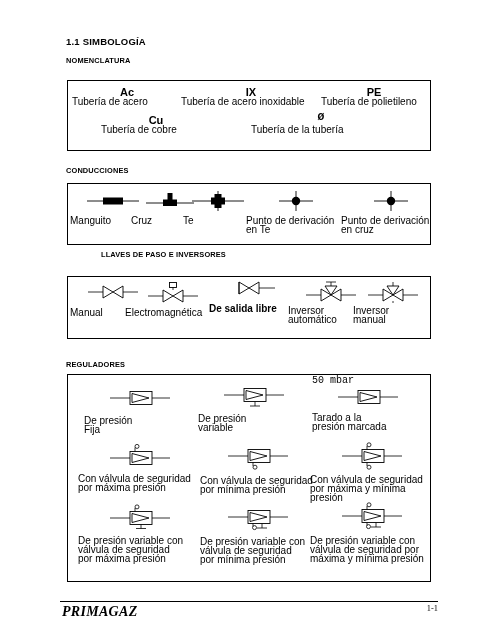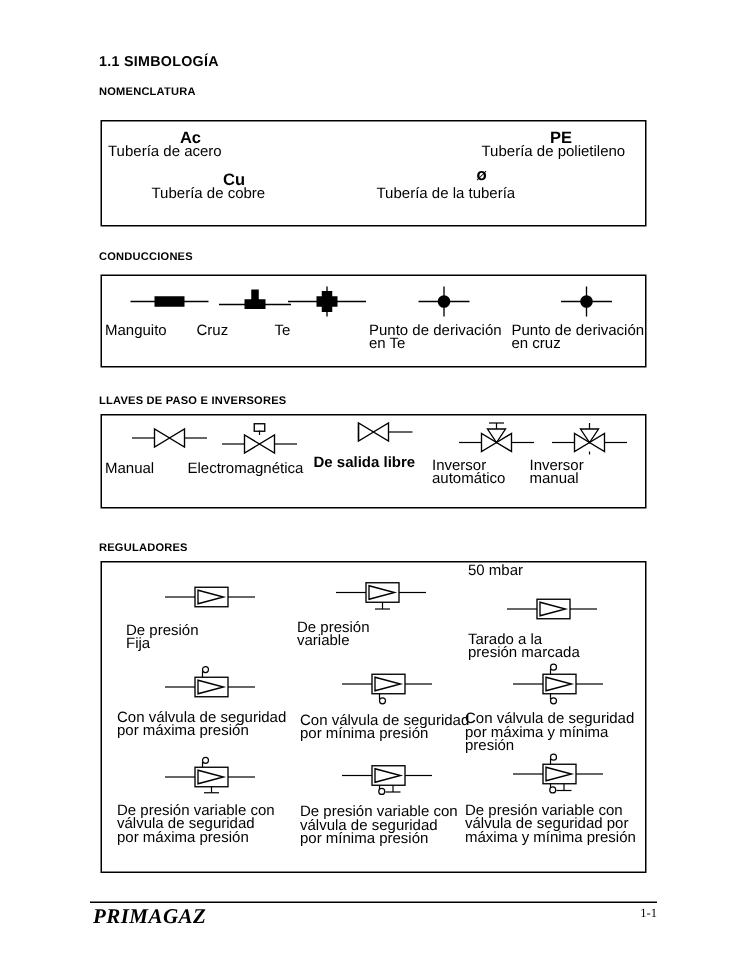--- a/index.html
+++ b/index.html
@@ -114,20 +114,24 @@
 
   <div class="doc-title">1.1 SIMBOLOGÍA</div>
 
   <div class="sec-head" style="top:56px;">NOMENCLATURA</div>
   <div class="box" style="left:67px; top:80px; width:364px; height:71px;"></div>
 
   <div class="cell" style="left:72px; top:88px; width:110px;">
     <div class="cap-b">Ac</div>
     <div class="cap">Tubería de acero</div>
   </div>
+  <div class="cell" style="left:181px; top:88px; width:140px;">
+    <div class="cap-b">IX</div>
+    <div class="cap">Tubería de acero inoxidable</div>
+  </div>
   <div class="cell" style="left:321px; top:88px; width:106px;">
     <div class="cap-b">PE</div>
     <div class="cap">Tubería de polietileno</div>
   </div>
 
   <div class="cell" style="left:101px; top:116px; width:110px;">
     <div class="cap-b">Cu</div>
     <div class="cap">Tubería de cobre</div>
   </div>
   <div class="cell" style="left:251px; top:114px; width:140px;">
@@ -188,21 +192,21 @@
       <svg width="60" height="22" viewBox="0 0 60 22">
         <line x1="13" y1="11" x2="47" y2="11" stroke="#000" stroke-width="0.9"></line>
         <line x1="30" y1="1" x2="30" y2="21" stroke="#000" stroke-width="0.9"></line>
         <circle cx="30" cy="11" r="4.2" fill="#000"></circle>
       </svg>
     </div>
     <div class="cap">Punto de derivación
 en cruz</div>
   </div>
 
-  <div class="sec-head" style="top:262px;">LLAVES DE PASO E INVERSORES</div>
+  <div class="sec-head" style="top:250px;margin-left:35px;">LLAVES DE PASO E INVERSORES</div>
   <div class="box" style="left:67px; top:276px; width:364px; height:63px;"></div>
 
   <div class="cell" style="left:70px; top:282px; width:86px;">
     <div class="sym">
       <svg width="62" height="20" viewBox="0 0 62 20">
         <line x1="6" y1="10" x2="21" y2="10" stroke="#000" stroke-width="0.8"></line>
         <line x1="41" y1="10" x2="56" y2="10" stroke="#000" stroke-width="0.8"></line>
         <polygon points="21,4 21,16 31,10" fill="none" stroke="#000" stroke-width="0.9"></polygon>
         <polygon points="41,4 41,16 31,10" fill="none" stroke="#000" stroke-width="0.9"></polygon>
       </svg>
@@ -293,21 +297,21 @@
         <polygon points="30,4.5 30,13.5 47,9" fill="none" stroke="#000" stroke-width="0.9"></polygon>
         <line x1="39" y1="15.5" x2="39" y2="20" stroke="#000" stroke-width="0.8"></line>
         <line x1="34" y1="20" x2="44" y2="20" stroke="#000" stroke-width="0.8"></line>
       </svg>
     </div>
     <div class="cap" style="margin-top:4px;">De presión
 variable</div>
   </div>
 
   <div class="cell" style="left:312px; top:376px; width:112px;">
-    <div class="cap" style="margin-bottom:11px;">50 mbar</div>
+    <div class="cap" style="margin-bottom:2px;font-family:Liberation Mono, monospace;">50 mbar</div>
     <div class="sym" style="height:20px;">
       <svg width="76" height="20" viewBox="0 0 76 20">
         <line x1="8" y1="10" x2="28" y2="10" stroke="#000" stroke-width="0.8"></line>
         <line x1="50" y1="10" x2="68" y2="10" stroke="#000" stroke-width="0.8"></line>
         <rect x="28" y="3.5" width="22" height="13" fill="none" stroke="#000" stroke-width="0.9"></rect>
         <polygon points="30,5.5 30,14.5 47,10" fill="none" stroke="#000" stroke-width="0.9"></polygon>
       </svg>
     </div>
     <div class="cap" style="margin-top:6px;">Tarado a la
 presión marcada</div>

